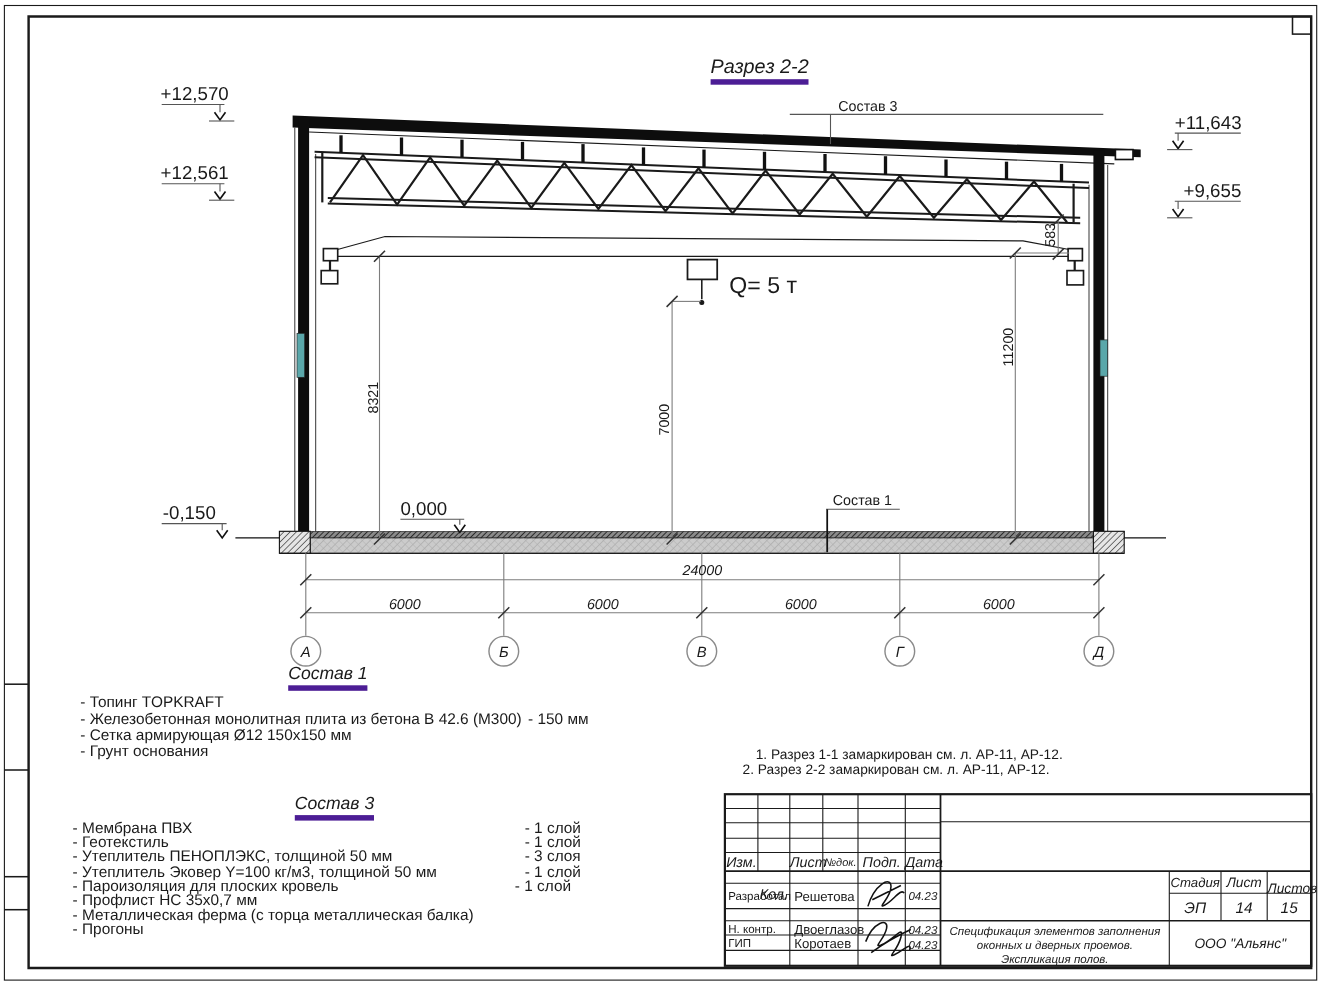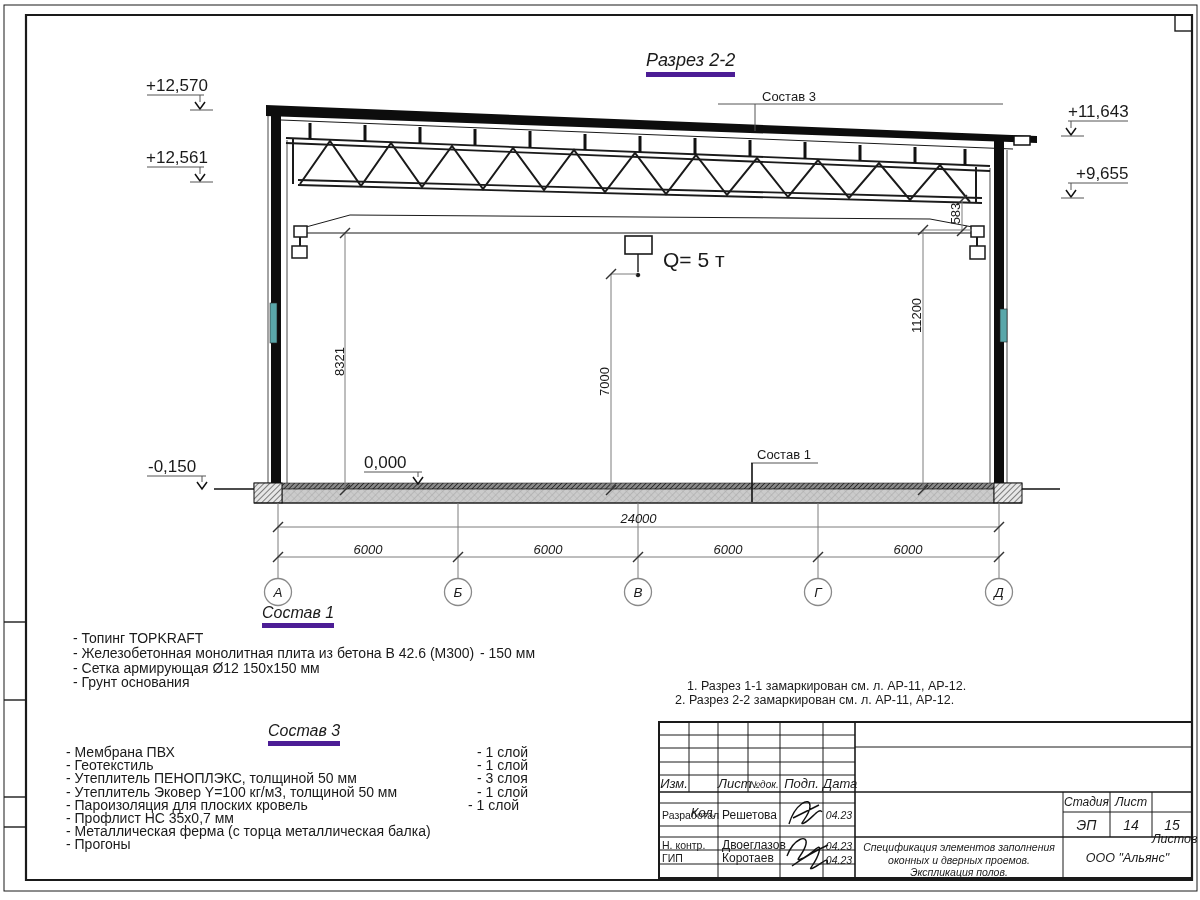--- a/index.html
+++ b/index.html
@@ -333,21 +333,21 @@
 <div class="t tbs" style="left:662px;top:839px;">Н. контр.</div>
 <div class="t tbn" style="left:722px;top:838px;">Двоеглазов</div>
 <div class="t tbs ctr" style="left:823px;top:840px;width:32px;">04.23</div>
 
 <div class="t tbs" style="left:662px;top:852px;">ГИП</div>
 <div class="t tbn" style="left:722px;top:851px;">Коротаев</div>
 <div class="t tbs ctr" style="left:823px;top:854px;width:32px;">04.23</div>
 
 <div class="t ctr" style="left:1063px;top:795px;width:47px;font-size:12px;">Стадия</div>
 <div class="t ctr" style="left:1110px;top:795px;width:42px;font-size:12.5px;">Лист</div>
-<div class="t ctr" style="left:1152px;top:832px;width:40px;font-size:12.5px;">Листов</div>
+<div class="t ctr" style="left:1152px;top:801px;width:40px;font-size:12.5px;">Листов</div>
 <div class="t ctr" style="left:1063px;top:817px;width:47px;font-size:14px;">ЭП</div>
 <div class="t ctr" style="left:1110px;top:817px;width:42px;font-size:14px;">14</div>
 <div class="t ctr" style="left:1152px;top:817px;width:40px;font-size:14px;">15</div>
 
 <div class="t ctr" style="left:858px;top:841px;width:202px;font-size:10.5px;line-height:12.5px;white-space:normal;">Спецификация элементов заполнения оконных и дверных проемов. Экспликация полов.</div>
 <div class="t ctr" style="left:1065px;top:851px;width:125px;font-size:12.5px;">ООО "Альянс"</div>
 
 </div>
 
 </body></html>

